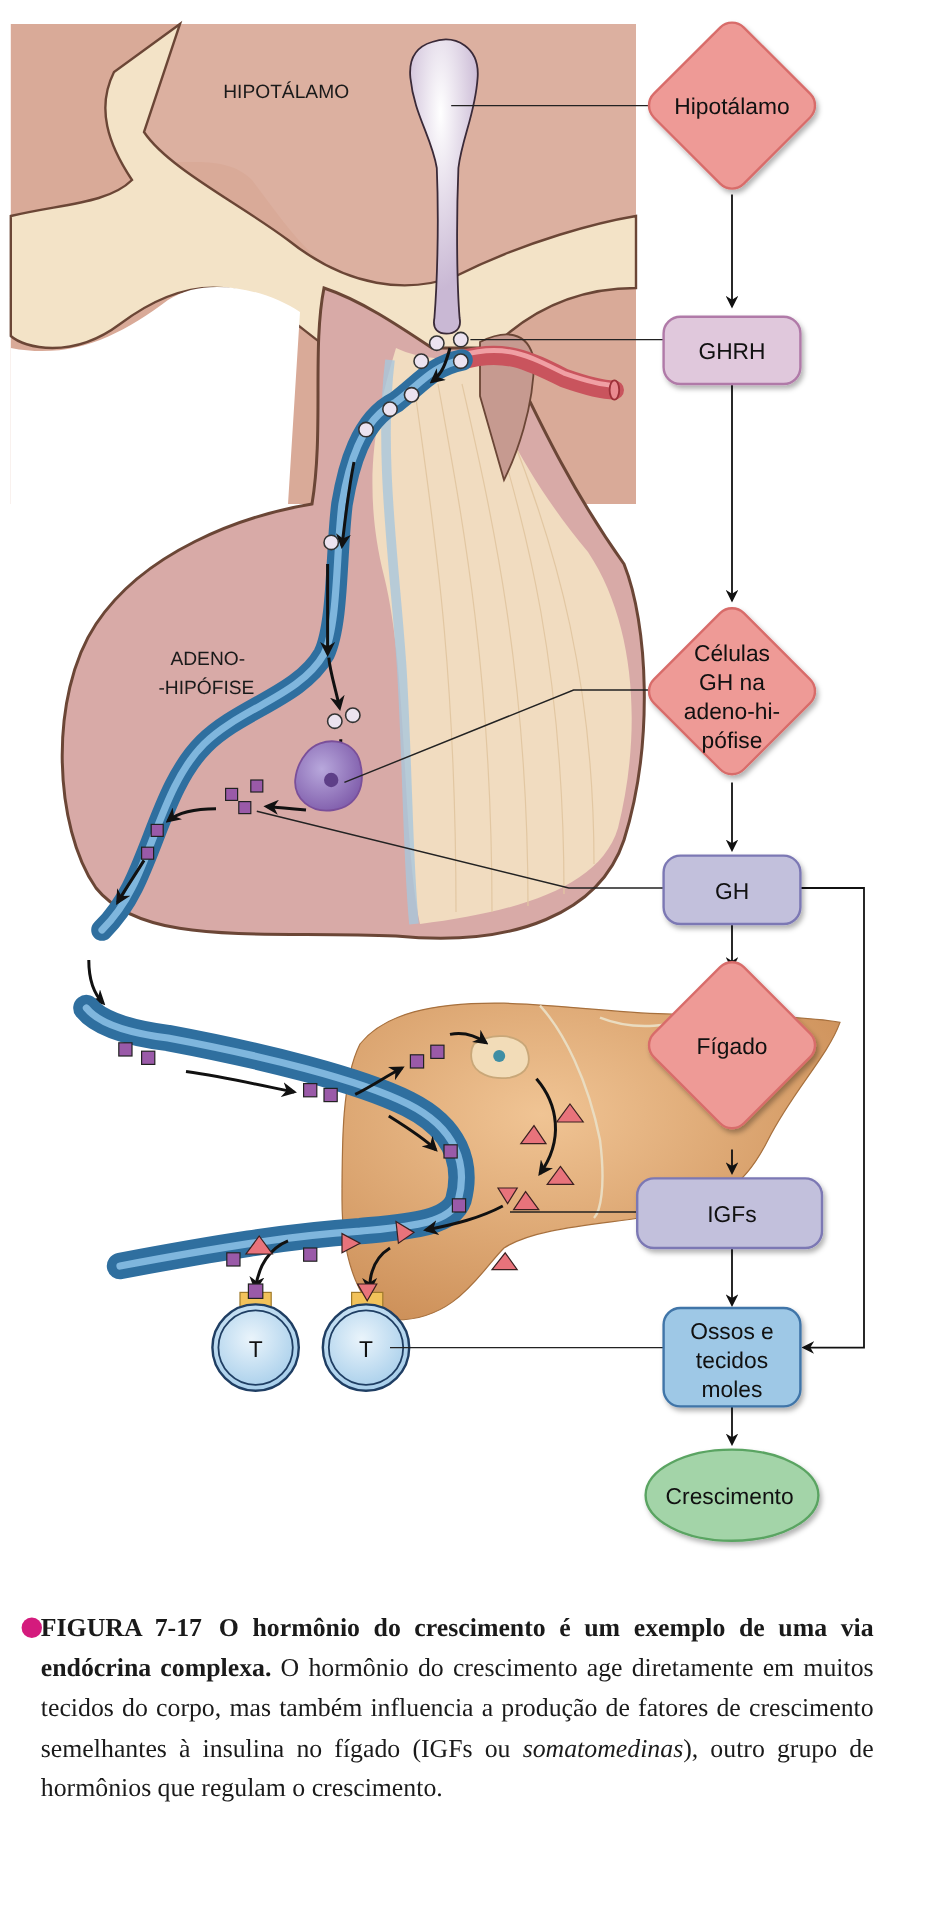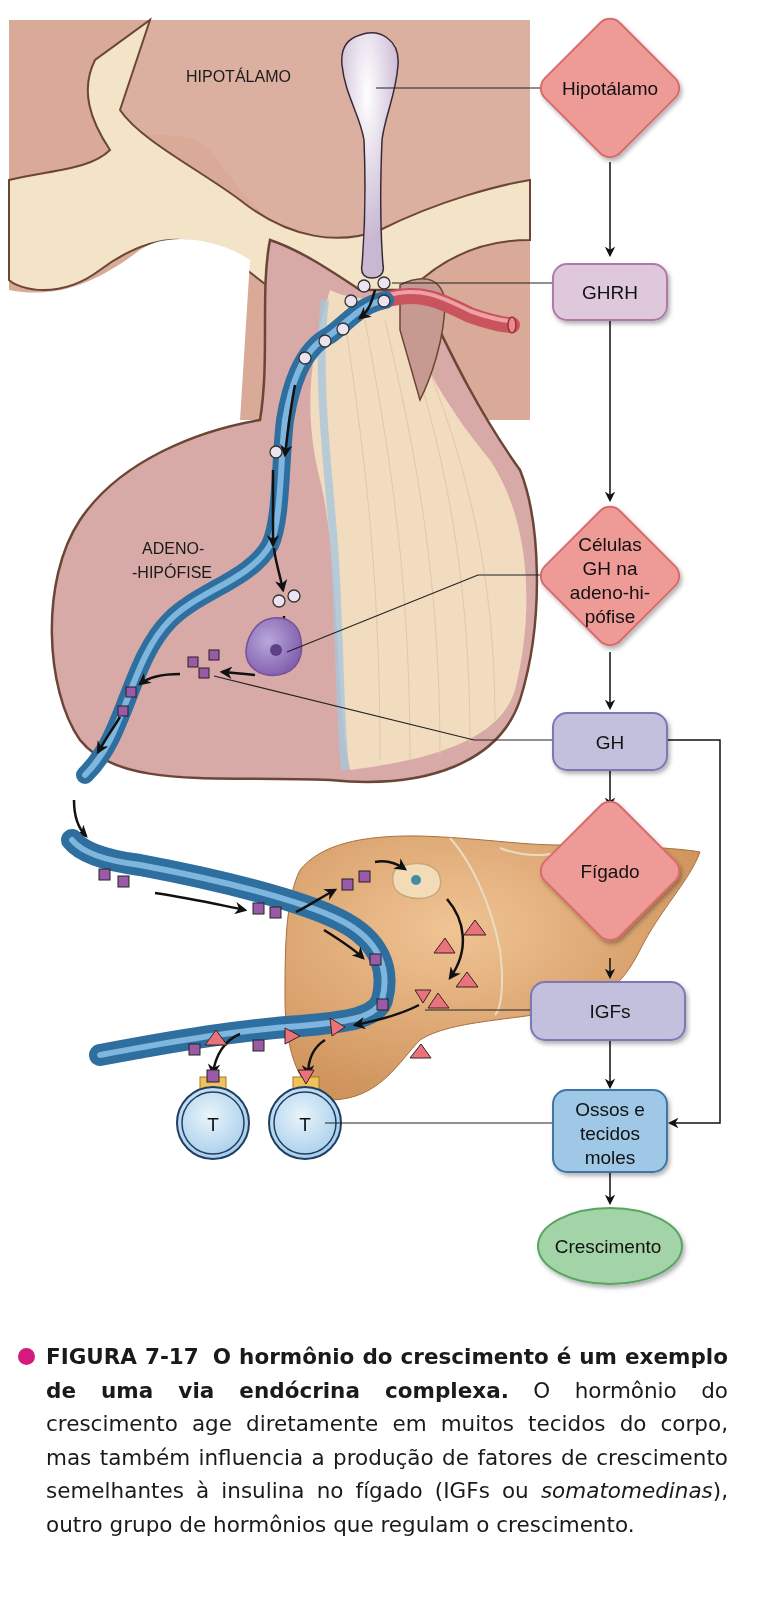--- a/index.html
+++ b/index.html
@@ -2,21 +2,21 @@
 <html><head>
 <meta charset="utf-8">
 <style>
   html, body { margin:0; padding:0; background:#ffffff; }
   body { width:771px; height:1600px; position:relative; overflow:hidden; font-family:"Liberation Sans", sans-serif; }
   #art { position:absolute; left:0; top:0; width:771px; height:1320px; }
   .node-text { font-family:"Liberation Sans", sans-serif; font-size:19px; fill:#111; text-anchor:middle; }
   .anat-label { font-family:"Liberation Sans", sans-serif; font-size:16px; fill:#1a1a1a; }
   .caption { position:absolute; left:18px; top:1340px; width:710px; font-family:"DejaVu Sans", sans-serif; font-size:21.5px; line-height:33.5px; color:#1a1a1a; }
   .caption .bullet { position:absolute; left:0; top:8px; width:17px; height:17px; border-radius:50%; background:#d41b7d; }
-  .caption .text { margin-left:28px; text-align:justify; }
+  .caption .text { margin-left:16px; text-align:justify;font-family:Liberation Serif, serif; }
   .caption .num { font-weight:bold; margin-right:14px; }
   .caption .bold { font-weight:bold; }
   .caption .ital { font-style:italic; }
 </style>
 </head>
 <body>
 
 <svg id="art" viewBox="0 0 771 1320" xmlns="http://www.w3.org/2000/svg">
   <defs>
     <linearGradient id="vesselGrad" x1="0" y1="0" x2="1" y2="0">

